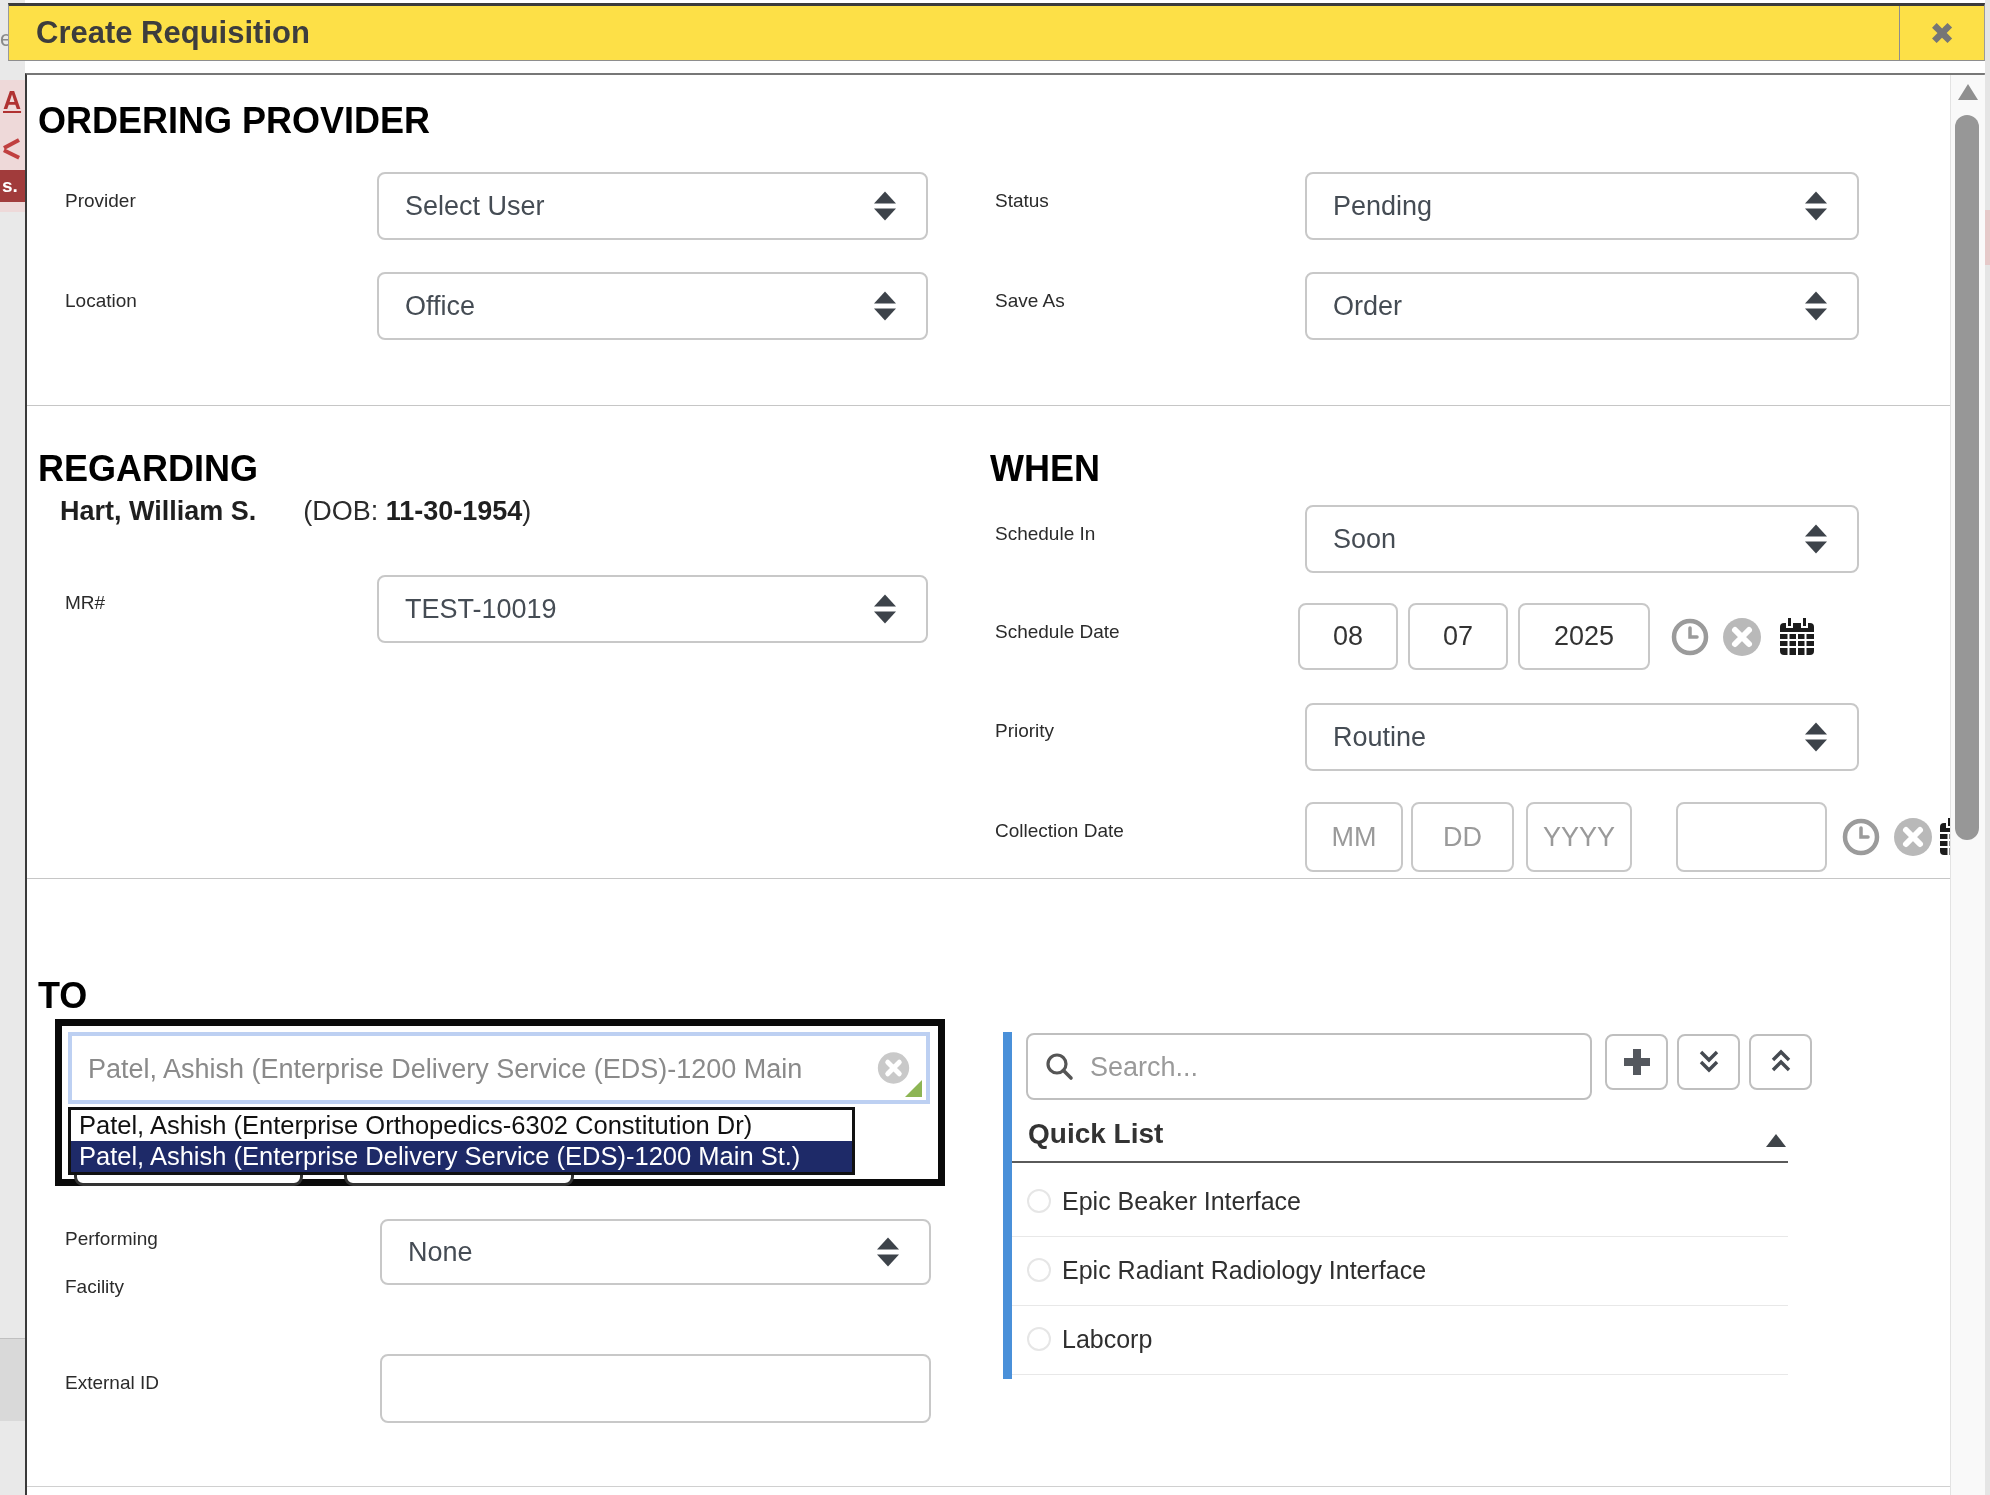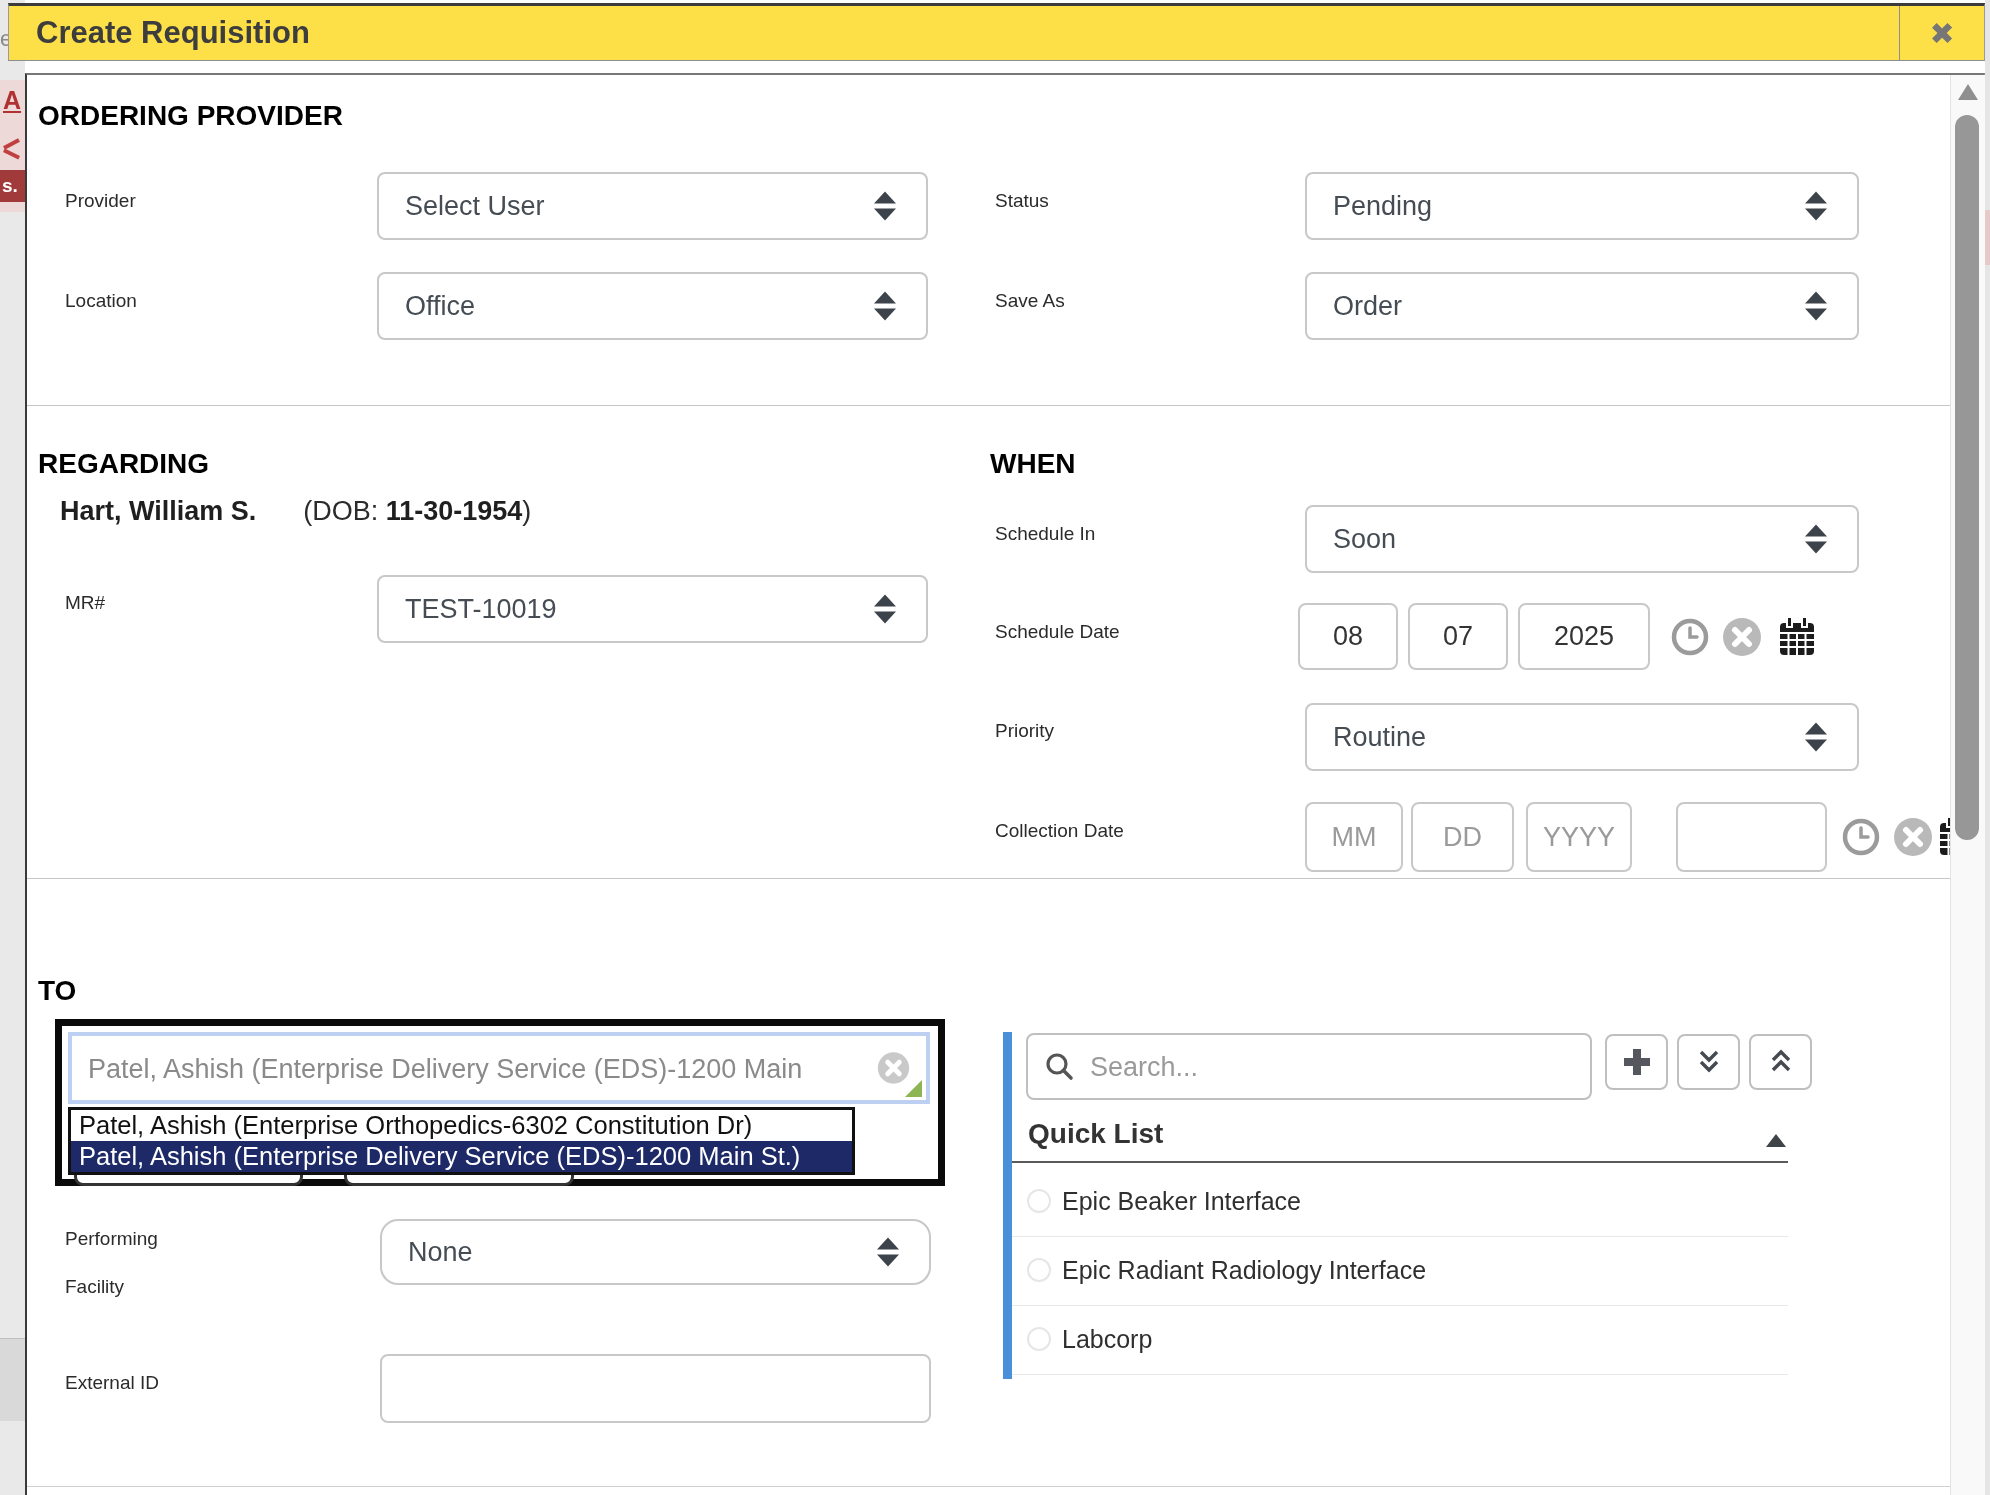--- a/index.html
+++ b/index.html
@@ -32,21 +32,21 @@
   .modal-body{left:25px;top:73px;width:1960px;height:1422px;box-sizing:border-box;background:#ffffff;
     border-left:2px solid #3a3a3a;border-top:2px solid #777;border-right:1px solid #9a9a9a;z-index:1;}
 
   
   .scrollbar{left:1950px;top:75px;width:34px;height:1420px;background:#f9f9f9;border-left:1px solid #e3e3e3;z-index:6;}
   .sb-up{position:absolute;left:7px;top:9px;width:0;height:0;
     border-left:10px solid transparent;border-right:10px solid transparent;border-bottom:16px solid #8f8f8f;}
   .sb-thumb{position:absolute;left:4px;top:40px;width:24px;height:725px;background:#979797;border-radius:12px;}
 
   
-  .hdr{font-size:28px;font-weight:bold;color:#000;white-space:nowrap;z-index:2;}
+  .hdr{font-size:36px;font-weight:bold;color:#000;white-space:nowrap;z-index:2;}
   .lbl{font-size:19px;color:#2b2b2b;white-space:nowrap;z-index:2;}
   .selectbox{box-sizing:border-box;border:2px solid #c8c8c8;border-radius:8px;background:#fff;z-index:2;}
   .selectbox .val{position:absolute;left:26px;top:50%;transform:translateY(-50%);
     font-size:27px;color:#454c54;white-space:nowrap;}
   .updown{position:absolute;right:30px;top:50%;transform:translateY(-50%);}
   .updown .u{width:0;height:0;border-left:11px solid transparent;border-right:11px solid transparent;
     border-bottom:12px solid #3d434a;margin-bottom:5px;}
   .updown .d{width:0;height:0;border-left:11px solid transparent;border-right:11px solid transparent;
     border-top:12px solid #3d434a;}
   .divider{left:27px;width:1923px;height:1px;background:#c6c6c6;z-index:2;}
@@ -259,21 +259,21 @@
       <div class="grip"></div>
     </div>
     <div class="to-dd">
       <div class="opt">Patel, Ashish (Enterprise Orthopedics-6302 Constitution Dr)</div>
       <div class="opt sel">Patel, Ashish (Enterprise Delivery Service (EDS)-1200 Main St.)</div>
     </div>
   </div>
 
   <div class="abs lbl" style="left:65px;top:1228px;">Performing</div>
   <div class="abs lbl" style="left:65px;top:1276px;">Facility</div>
-  <div class="abs selectbox" style="left:380px;top:1219px;width:551px;height:66px;border-radius:18px;">
+  <div class="abs selectbox" style="left:380px;top:1219px;width:551px;height:66px;">
     <span class="val">None</span>
     <span class="updown">
         <div class="u"></div>
         <div class="d"></div>
       </span>
   </div>
 
   <div class="abs lbl" style="left:65px;top:1372px;">External ID</div>
   <input class="date-box" style="left: 380px; top: 1354px; width: 551px; height: 69px; text-align: left; padding-left: 24px;" value="">
 

